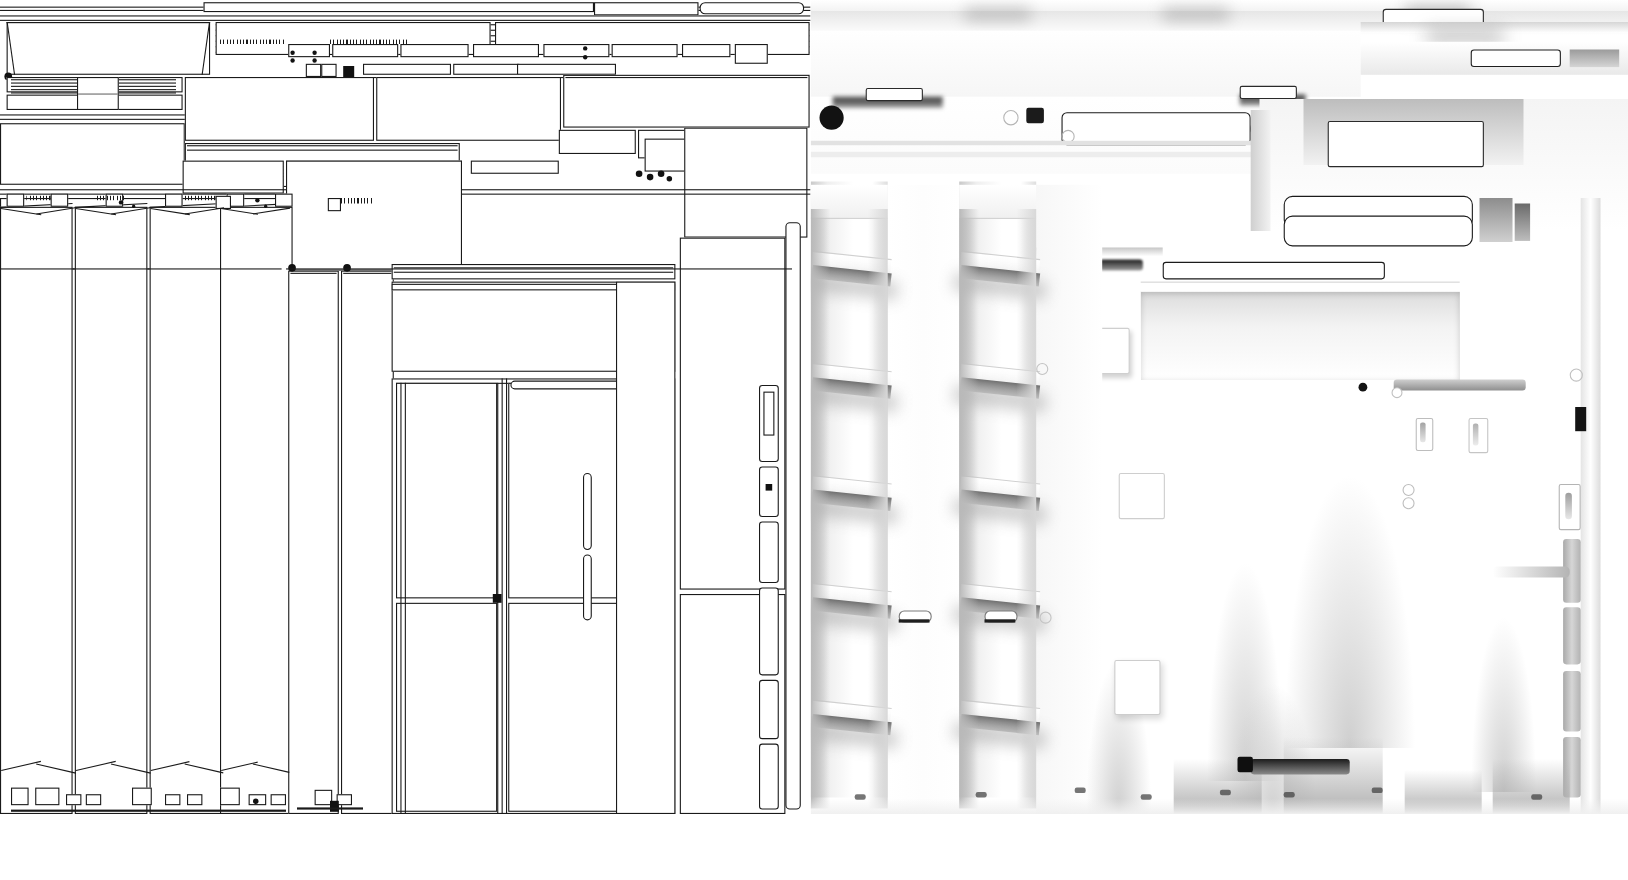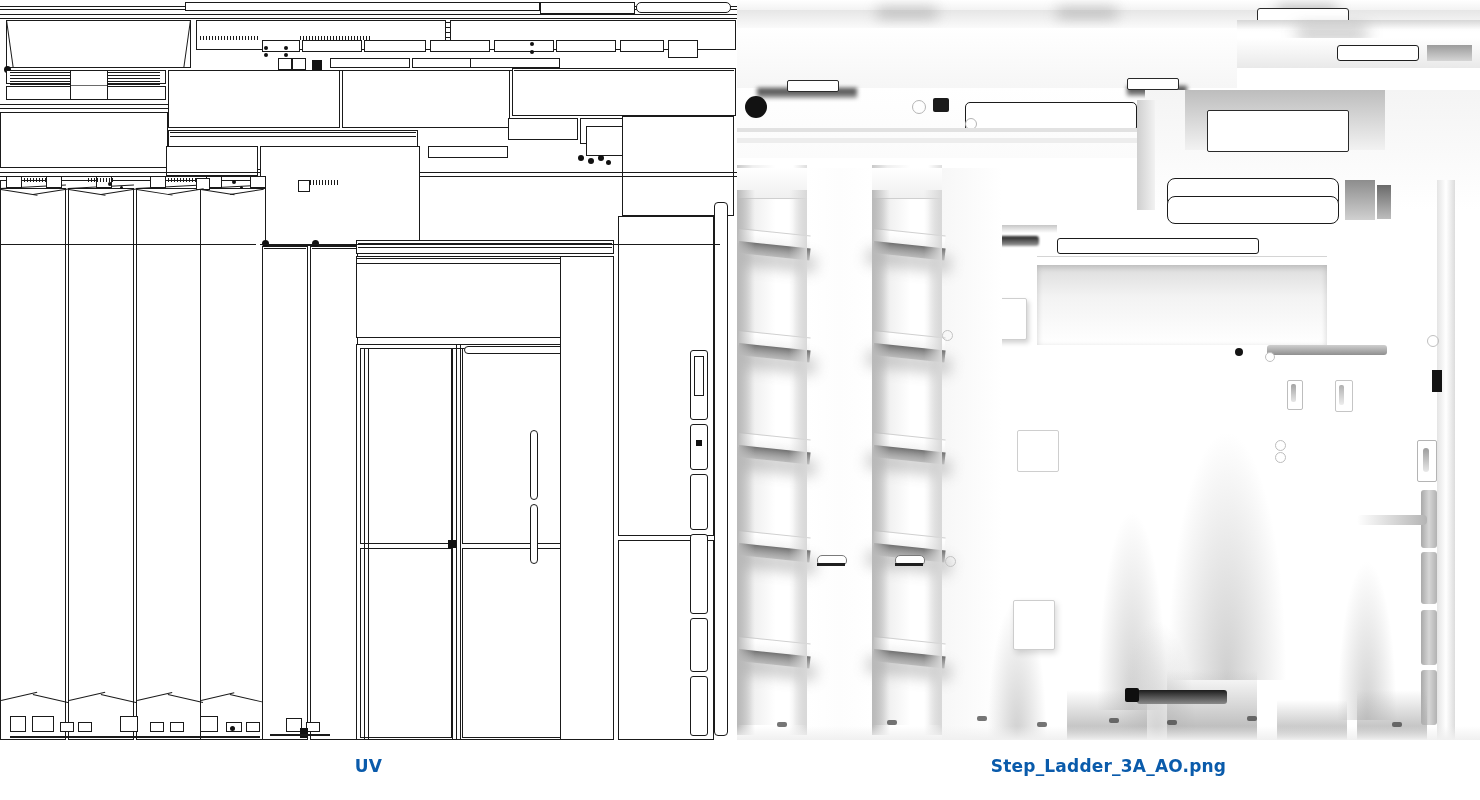--- a/index.html
+++ b/index.html
@@ -362,17 +362,15 @@
         <div class="aorect" style="left: 372px; top: 718px; width: 10px; height: 5px; background: rgb(60, 60, 60); border-radius: 2px; opacity: 0.7;"></div>
         <div class="aorect" style="left: 430px; top: 720px; width: 10px; height: 5px; background: rgb(60, 60, 60); border-radius: 2px; opacity: 0.7;"></div>
         <div class="aorect" style="left: 510px; top: 716px; width: 10px; height: 5px; background: rgb(60, 60, 60); border-radius: 2px; opacity: 0.7;"></div>
         <div class="aorect" style="left: 655px; top: 722px; width: 10px; height: 5px; background: rgb(60, 60, 60); border-radius: 2px; opacity: 0.7;"></div>
         <div class="aorect" style="left: 400px; top: 690px; width: 90px; height: 14px; background: linear-gradient(rgb(28, 28, 28), rgb(138, 138, 138)); border-radius: 3px;"></div>
         <div class="aorect" style="left: 388px; top: 688px; width: 14px; height: 14px; background: rgb(15, 15, 15); border-radius: 2px;"></div>
       </div>
   </div>
 
   <div class="labels">
-    <div class="label" id="uv-label">UV</div>
-    <div class="label" id="ao-label">Step_Ladder_3A_AO.png</div>
   </div>
 
 </div>
 
 </body></html>

